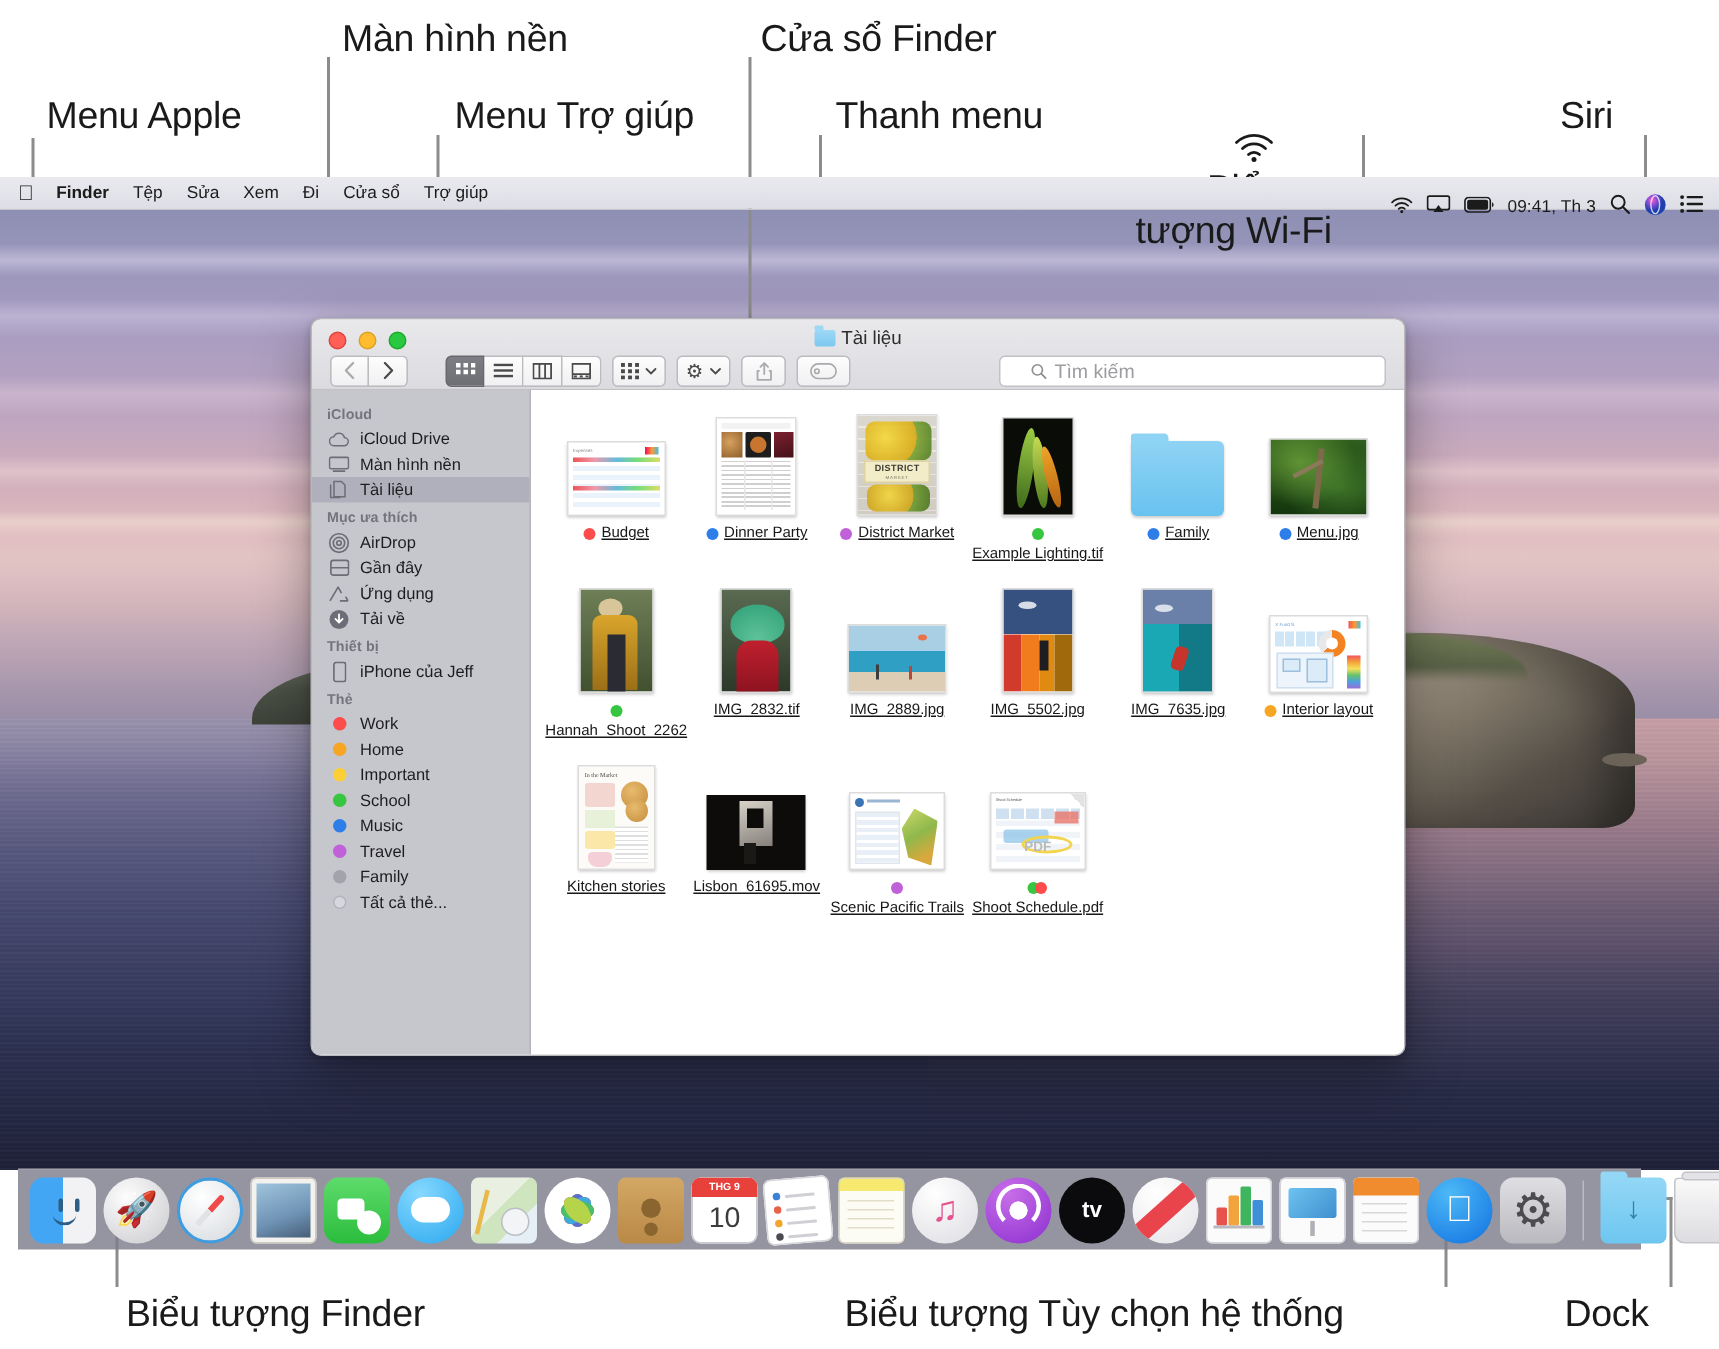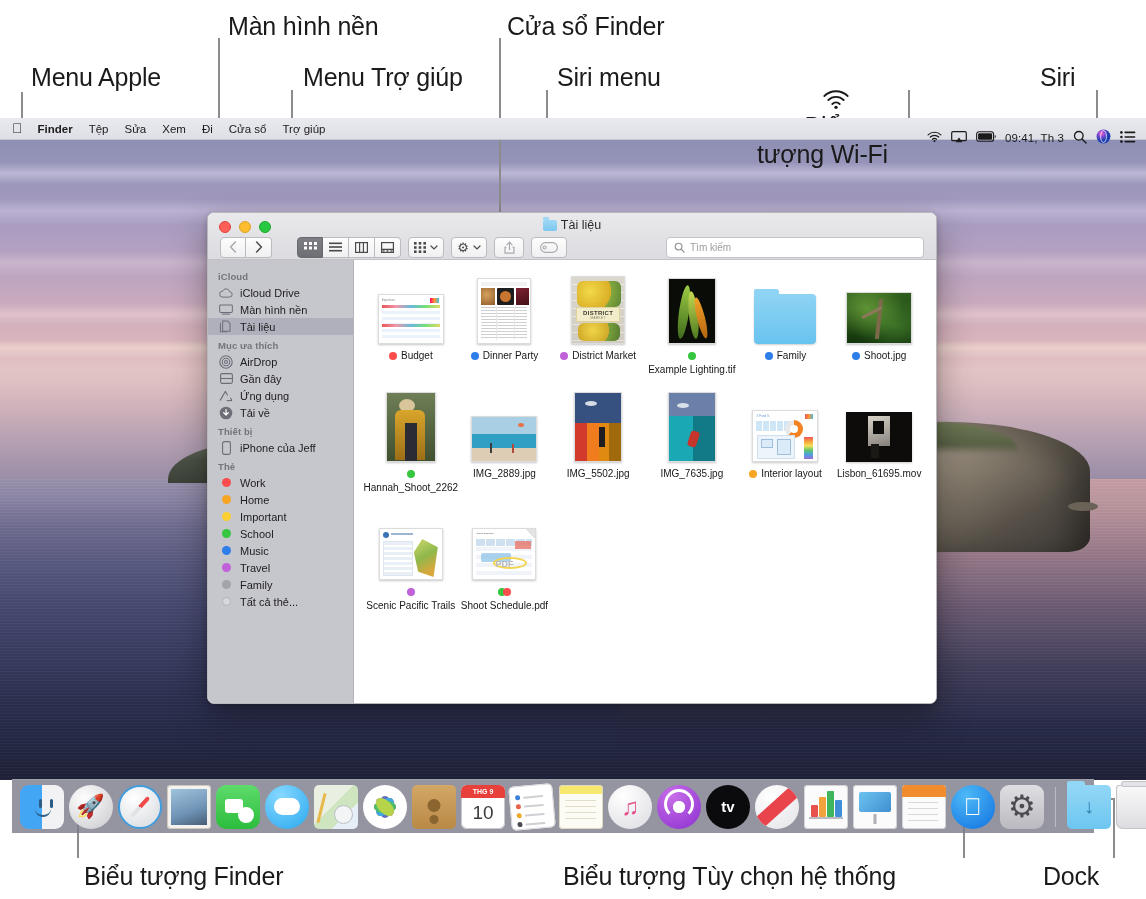--- a/index.html
+++ b/index.html
@@ -193,22 +193,22 @@
   .seg .btn:first-child { border-radius:4px 0 0 4px; border-left-width:1px; }
   .seg .btn:last-child { border-radius:0 4px 4px 0; }
   .btn.active { background:linear-gradient(to bottom,#7d7d84,#6e6e75); color:#fff; border-color:#68686e; }
   .btn.dim { color:#a9a9ae; }
   .navseg { margin-right:18px; }
   .grp { display:flex; }
   .searchbox {
     margin-left:auto;
     width:258px; height:21px;
     background:#fff; border:1px solid #c2c2c6; border-radius:4px;
-    display:flex; align-items:center; gap:5px; padding:0 7px;
-    font-size:10px; color:#9c9ca1;
+    display:flex; align-items:center; gap:5px; padding:0 20px;
+    font-size:13px; color:#9c9ca1;
   }
   .body { flex:1 1 auto; display:flex; min-height:0; }
 
   
   .sidebar {
     width:146px; flex:0 0 146px;
     background:#c6c6cd;
     border-right:1px solid #b3b3ba;
     padding-top:6px;
     font-size:11px; color:#1f1f21;
@@ -244,21 +244,21 @@
   }
   .label {
     margin-top:6px; font-size:10px; line-height:12px; color:#171717;
     text-align:center; max-width:92px;
     display:flex; align-items:flex-start; justify-content:center; gap:4px;
     flex-wrap:wrap;
   }
   .label .tag { width:8px; height:8px; border-radius:50%; flex:0 0 8px; margin-top:2px; }
   .label .tag2 { position:relative; width:13px; height:8px; flex:0 0 13px; margin-top:2px; }
   .label .tag2 i { position:absolute; top:0; width:8px; height:8px; border-radius:50%; }
-  .label span.t { display:inline-block; }
+  .label span.t { display:inline-block;text-decoration:underline; }
 
   .folder-big {
     width:62px; height:50px; position:relative;
     background:linear-gradient(to bottom,#8fd3f4,#68c3ef);
     border-radius:2px 4px 4px 4px;
     box-shadow:0 1px 2px rgba(0,0,0,.2);
   }
   .folder-big:before{
     content:"";position:absolute;left:0;top:-5px;width:25px;height:6px;
     background:#8fd3f4;border-radius:2px 3px 0 0;
@@ -764,38 +764,49 @@
         <div class="cell">
           <div class="thumb-wrap">
             <div class="thumb" style="width:66px;height:52px;background:linear-gradient(to bottom,#2f5e1d,#14350d);">
               <div style="position:absolute;inset:0;background:radial-gradient(ellipse at 30% 30%,rgba(150,210,80,.5),transparent 60%),radial-gradient(ellipse at 75% 65%,rgba(90,160,60,.5),transparent 60%);"></div>
               <div style="position:absolute;left:30px;top:6px;width:4px;height:40px;background:#7c6a4a;transform:rotate(6deg);"></div>
               <div style="position:absolute;left:14px;top:18px;width:22px;height:3px;background:#8b795a;transform:rotate(-28deg);"></div>
             </div>
           </div>
           <div class="label">
             <i class="tag" style="background:#2e7eea"></i>
-              <span class="t">Shoot.jpg</span>
+              <span class="t">Menu.jpg</span>
           </div>
         </div>
 
         <div class="cell">
           <div class="thumb-wrap">
             <div class="thumb" style="width:50px;height:70px;background:linear-gradient(to bottom,#6e7e56,#41502f);">
               <div style="position:absolute;left:12px;top:6px;width:16px;height:13px;border-radius:50%;background:#d8c59a;"></div>
               <div style="position:absolute;left:8px;top:17px;width:30px;height:50px;background:linear-gradient(to bottom,#d9a52c,#9c6f17);border-radius:6px 6px 0 0;"></div>
               <div style="position:absolute;left:18px;top:30px;width:12px;height:40px;background:#2b2b33;"></div>
             </div>
           </div>
           <div class="label">
             <i class="tag" style="background:#36c63f"></i>
               <span class="t">Hannah_Shoot_2262</span>
           </div>
         </div>
 
+        <div class="cell">
+          <div class="thumb-wrap">
+            <div class="thumb" style="width:48px;height:70px;background:linear-gradient(to bottom,#5a6b52,#2d3828);">
+              <div style="position:absolute;left:6px;top:10px;width:36px;height:26px;background:radial-gradient(circle at 50% 90%,#5fc39a,#2f9f76);border-radius:50% 50% 45% 45%;"></div>
+              <div style="position:absolute;left:10px;top:34px;width:28px;height:36px;background:linear-gradient(to bottom,#c0202e,#8b1220);border-radius:10px 10px 0 0;"></div>
+            </div>
+          </div>
+          <div class="label">
+              <span class="t">IMG_2832.tif</span>
+            </div>
+        </div>
 
         <div class="cell">
           <div class="thumb-wrap">
             <div class="thumb" style="width:66px;height:46px;background:linear-gradient(to bottom,#a9cfe4 0 38%,#2f9fc4 38% 70%,#dccdb4 70% 100%);">
               <div style="position:absolute;left:46px;top:6px;width:6px;height:4px;background:#e8734a;border-radius:50%;"></div>
               <div style="position:absolute;left:18px;top:26px;width:2px;height:10px;background:#3d3d3d;"></div>
               <div style="position:absolute;left:40px;top:27px;width:2px;height:9px;background:#b4483a;"></div>
             </div>
           </div>
           <div class="label">
@@ -847,20 +858,37 @@
               <div style="position:absolute;left:24px;top:28px;width:14px;height:16px;border:1px solid #9dbfdd;background:#dcebf8;"></div>
               <div style="position:absolute;right:4px;top:26px;width:9px;height:22px;background:linear-gradient(to bottom,#f2545b,#f3a23a,#f7e05a,#63c46c,#4f9fe0,#9a6ed8);"></div>
             </div>
           </div>
           <div class="label">
             <i class="tag" style="background:#f6a623"></i>
               <span class="t">Interior layout</span>
           </div>
         </div>
 
+        <div class="cell">
+          <div class="thumb-wrap">
+            <div class="thumb" style="width:52px;height:70px;background:#fdfbf7;">
+              <div style="position:absolute;left:4px;top:3px;font-size:4px;font-family:'Liberation Serif',serif;color:#4a4a4a;">In the Market</div>
+              <div style="position:absolute;left:4px;top:11px;width:20px;height:16px;background:#f2d6cf;border-radius:2px;"></div>
+              <div style="position:absolute;right:4px;top:10px;width:18px;height:18px;border-radius:50%;background:radial-gradient(circle at 40% 35%,#e8bb6e,#c48c3c);"></div>
+              <div style="position:absolute;right:4px;top:22px;width:15px;height:15px;border-radius:50%;background:radial-gradient(circle at 40% 35%,#e8bb6e,#c48c3c);"></div>
+              <div style="position:absolute;left:4px;top:29px;width:20px;height:12px;background:#e7f0d9;"></div>
+              <div style="position:absolute;left:4px;top:43px;width:20px;height:12px;background:#fbe7a8;border-radius:2px;"></div>
+              <div style="position:absolute;left:6px;top:57px;width:16px;height:10px;background:#f4cfd8;border-radius:3px 3px 6px 6px;"></div>
+              <div style="position:absolute;right:4px;top:40px;width:22px;bottom:4px;background:repeating-linear-gradient(to bottom,#dedede 0 1px,#fff 1px 3px);"></div>
+            </div>
+          </div>
+          <div class="label">
+              <span class="t">Kitchen stories</span>
+            </div>
+        </div>
 
         <div class="cell">
           <div class="thumb-wrap">
             <div class="thumb" style="width:66px;height:50px;background:#0e0c0b;border:none;">
               <div style="position:absolute;left:22px;top:4px;width:22px;height:30px;background:linear-gradient(160deg,#d8d3c9,#85807a);"></div>
               <div style="position:absolute;left:27px;top:9px;width:11px;height:13px;background:#0e0c0b;"></div>
               <div style="position:absolute;left:25px;top:32px;width:8px;height:14px;background:#1b1916;"></div>
             </div>
           </div>
           <div class="label">
@@ -974,21 +1002,21 @@
   <div class="dock-ico ic-sysprefs"></div>
   <div class="dock-sep"></div>
   <div class="dock-ico ic-downloads"></div>
   <div class="dock-ico ic-trash"></div>
 </div>
 
 <div class="callout" style="left:31px;  top:63px;">Menu Apple</div>
 <div class="callout" style="left:228px; top:12px;">Màn hình nền</div>
 <div class="callout" style="left:303px; top:63px;">Menu Trợ giúp</div>
 <div class="callout" style="left:507px; top:12px;">Cửa sổ Finder</div>
-<div class="callout" style="left:557px; top:63px;">Siri menu</div>
+<div class="callout" style="left:557px; top:63px;">Thanh menu</div>
 <div class="callout" style="left:757px; top:28px; text-align:center;">
   <span>
     <svg width="30" height="20" viewBox="0 0 16 12" style="vertical-align:-2px;">
         <g fill="none" stroke="#1a1a1a" stroke-width="1.1" stroke-linecap="round">
       <path d="M1 4.2 A10 10 0 0 1 15 4.2"></path>
           <path d="M3.4 6.6 A6.6 6.6 0 0 1 12.6 6.6"></path>
           <path d="M5.8 9 A3.2 3.2 0 0 1 10.2 9"></path>
         </g>
       <circle cx="8" cy="11" r="1" fill="#1a1a1a"></circle>
       </svg>

